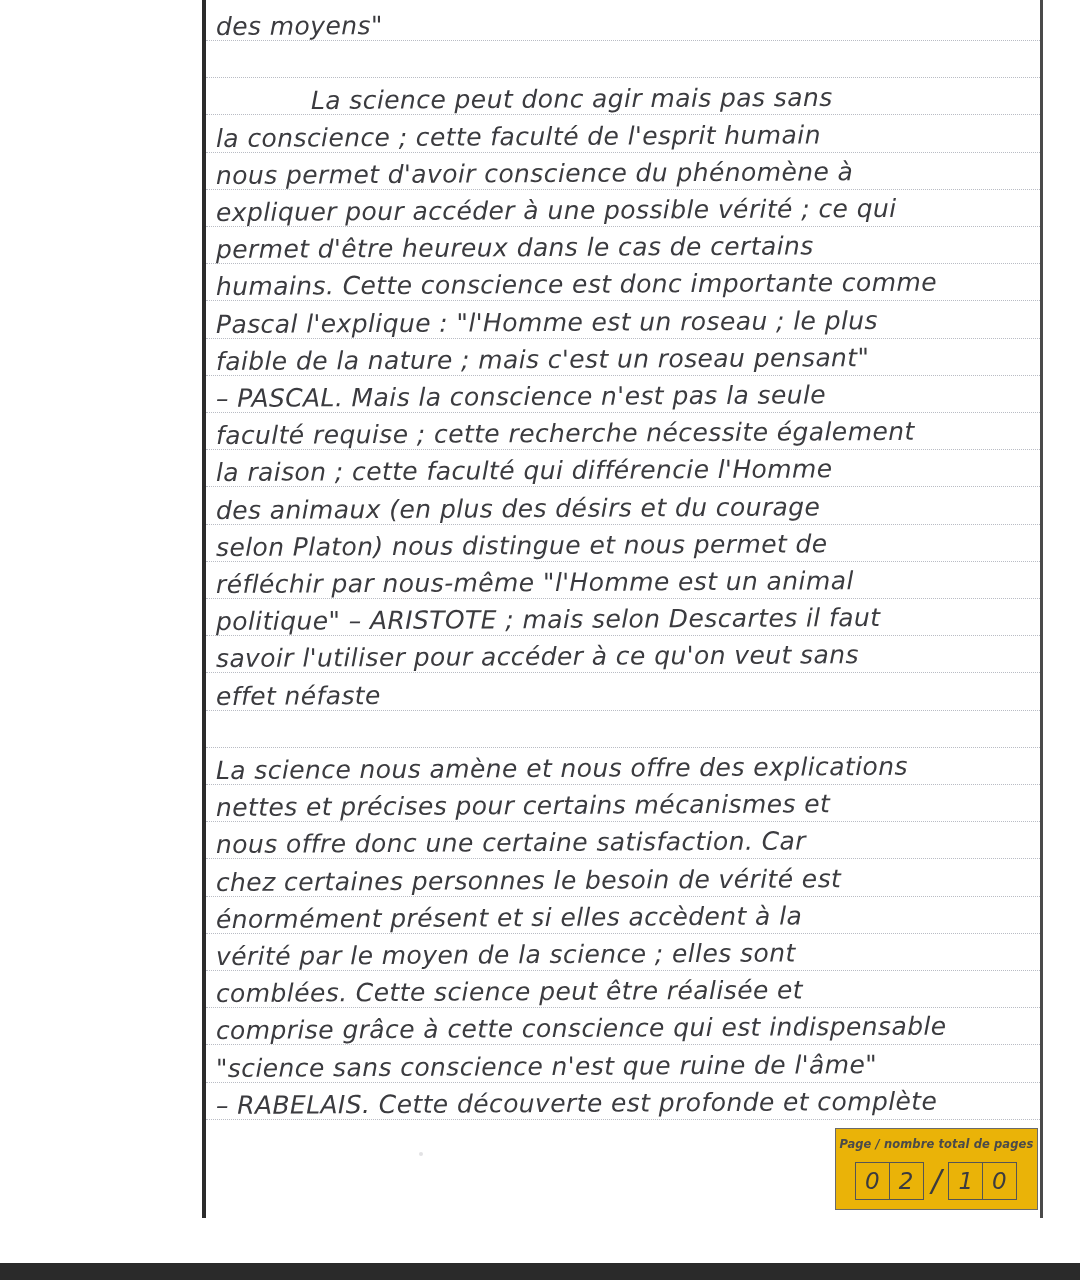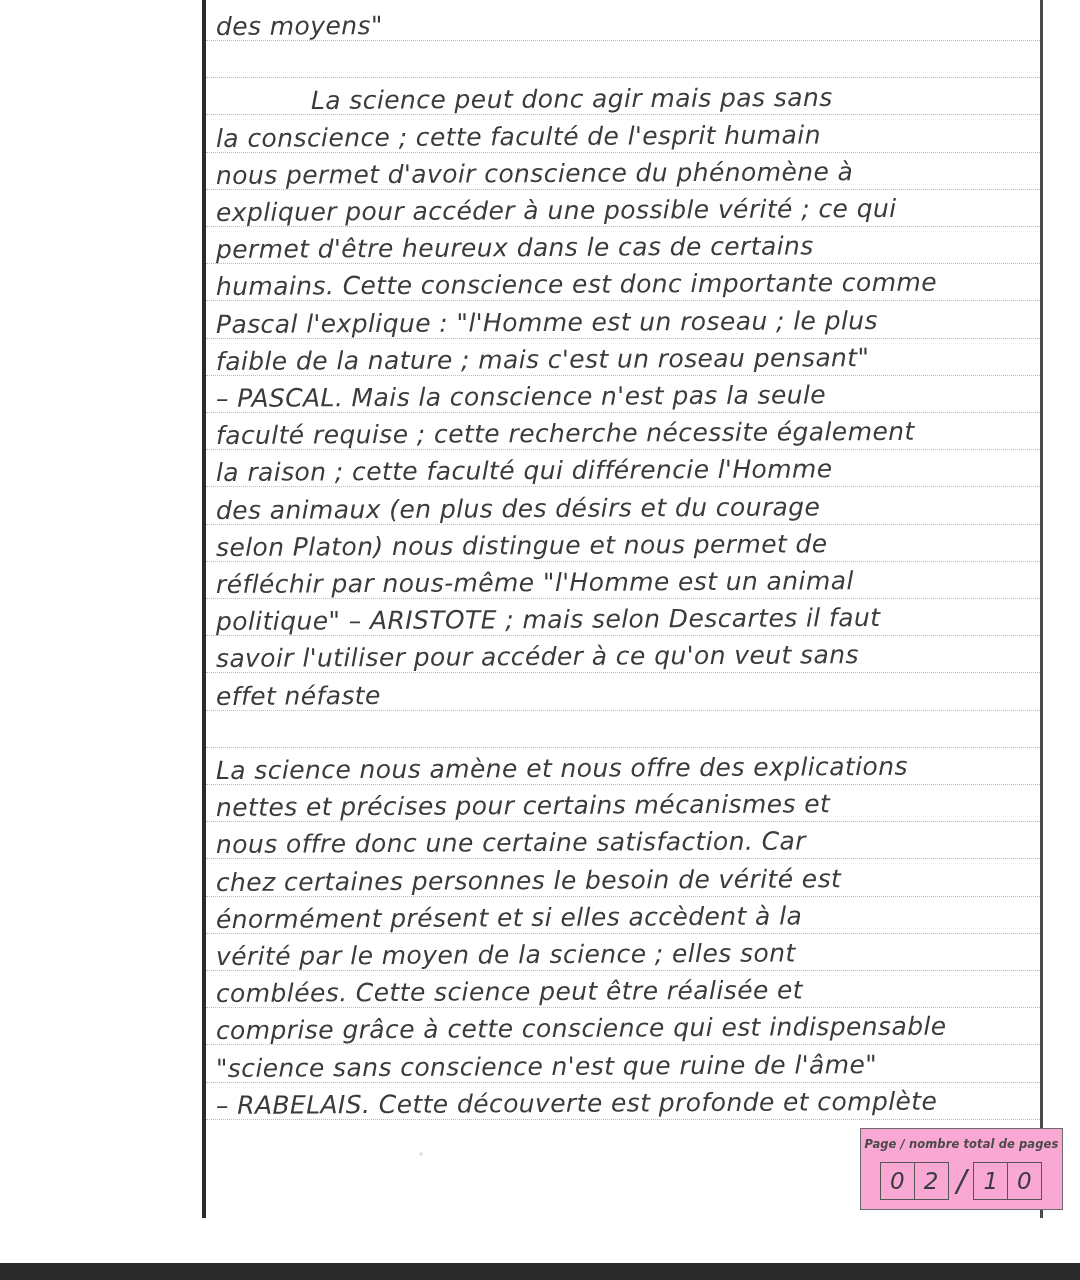--- a/index.html
+++ b/index.html
@@ -65,24 +65,24 @@
     letter-spacing:0.4px;
     transform:rotate(-0.35deg);
     transform-origin:left bottom;
   }
   .hline.ind1{left:105px;}
   .hline.ind0{left:10px;}
 
   
   #pagebox{
     position:absolute;
-    left:654px;top:1128px;
+    left:629px;top:1128px;
     width:203px;height:82px;
     border:1.5px solid #6a6a6a;
-    background:#f9a8d4;
+    background:#eab308;
     box-sizing:border-box;
   }
   #pagebox .pb-label{
     position:absolute;left:0;right:0;top:8px;
     text-align:center;
     font-size:11.5px;
     font-style:italic;
     font-weight:bold;
     color:#4a4a4a;
     font-family:"DejaVu Sans", sans-serif;

